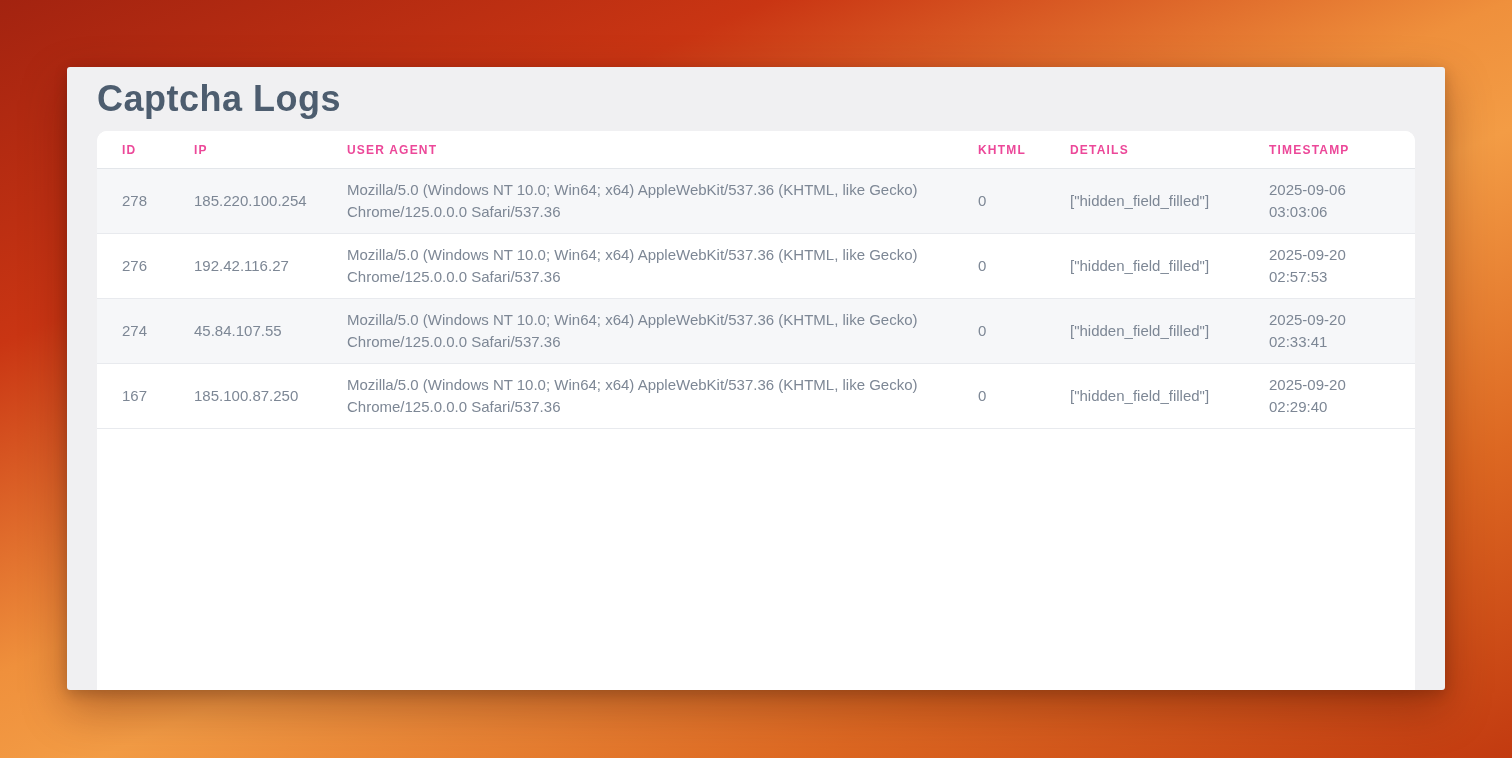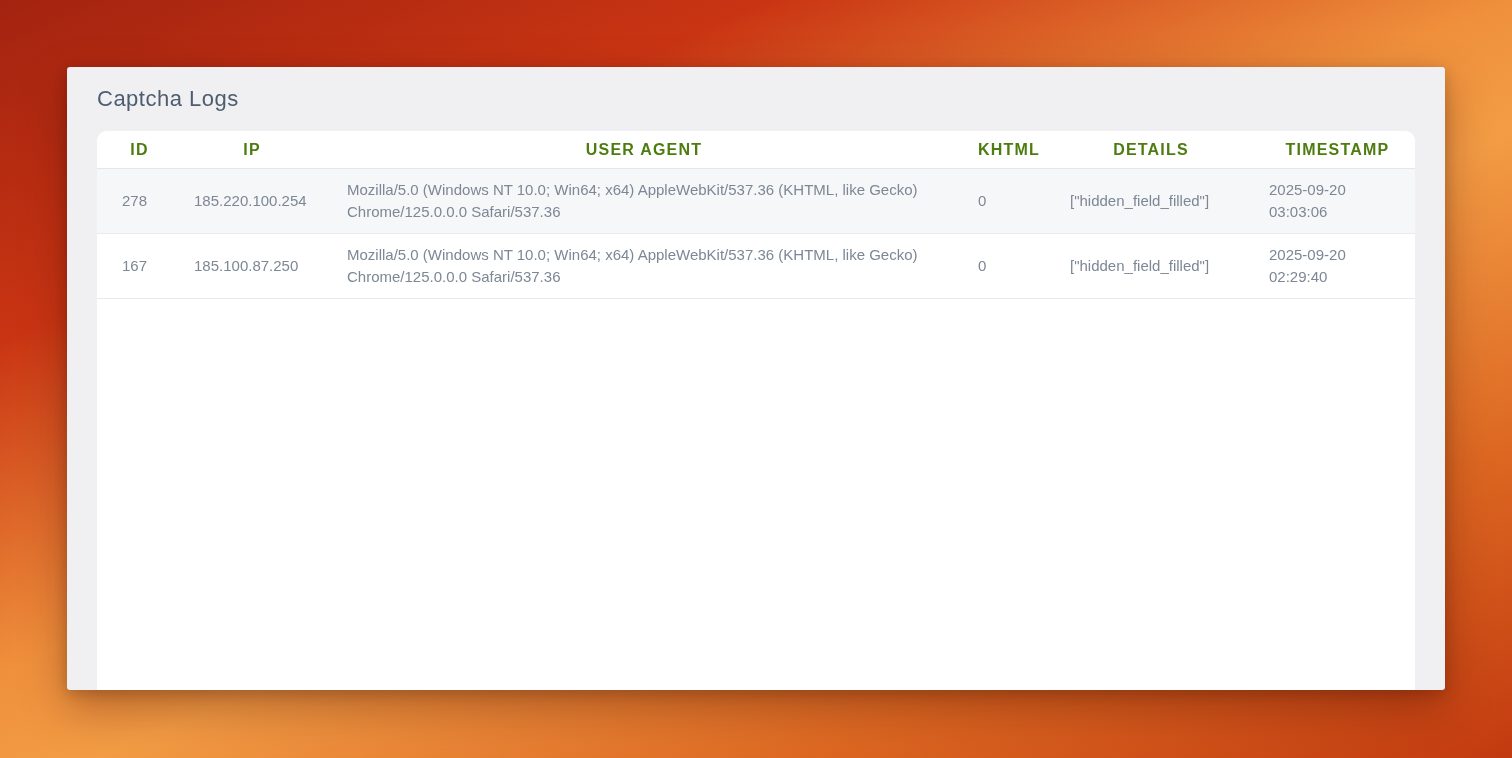--- a/index.html
+++ b/index.html
@@ -25,23 +25,23 @@
     top: 67px;
     width: 1378px;
     height: 623px;
     background: #f0f0f2;
     border-radius: 3px;
     box-shadow: 0 18px 45px rgba(70, 12, 0, 0.35), 0 4px 14px rgba(0,0,0,0.18);
     overflow: hidden;
   }
   .page-title {
     margin: 14px 30px 0 30px;
-    font-size: 22px;
+    font-size: 36px;
     line-height: 36px;
-    font-weight: 400;
+    font-weight: 700;
     letter-spacing: 0.5px;
     color: #4d5d6f;
   }
   .table-wrap {
     margin: 14px 30px 0 30px;
     height: 559px;
     background: #ffffff;
     border-radius: 10px 10px 0 0;
     overflow: hidden;
   }
@@ -52,26 +52,26 @@
   }
   col.c-id { width: 72px; }
   col.c-ip { width: 153px; }
   col.c-ua { width: 631px; }
   col.c-score { width: 92px; }
   col.c-details { width: 199px; }
   col.c-ts { width: 174px; }
   thead th {
     height: 37px;
     padding: 0 12px 0 25px;
-    text-align: center;
+    text-align: left;
     vertical-align: middle;
-    font-size: 16px;
+    font-size: 12px;
     font-weight: 700;
     letter-spacing: 1.2px;
-    color: #4d7c0f;
+    color: #ec4899;
     background: #ffffff;
     border-bottom: 1px solid #e3e6ea;
     white-space: nowrap;
   }
   tbody td {
     padding: 10px 14px 10px 25px;
     height: 44px; 
     vertical-align: middle;
     font-size: 15px;
     line-height: 22px;
@@ -112,21 +112,37 @@
           <th>TIMESTAMP</th>
         </tr>
       </thead>
       <tbody>
         <tr>
           <td class="cell-id">278</td>
           <td class="cell-ip">185.220.100.254</td>
           <td class="cell-ua">Mozilla/5.0 (Windows NT 10.0; Win64; x64) AppleWebKit/537.36 (KHTML, like Gecko) Chrome/125.0.0.0 Safari/537.36</td>
           <td class="cell-score">0</td>
           <td class="cell-details">["hidden_field_filled"]</td>
-          <td class="cell-ts">2025-09-20 03:03:06</td>
+          <td class="cell-ts">2025-09-06 03:03:06</td>
+        </tr>
+        <tr>
+          <td class="cell-id">276</td>
+          <td class="cell-ip">192.42.116.27</td>
+          <td class="cell-ua">Mozilla/5.0 (Windows NT 10.0; Win64; x64) AppleWebKit/537.36 (KHTML, like Gecko) Chrome/125.0.0.0 Safari/537.36</td>
+          <td class="cell-score">0</td>
+          <td class="cell-details">["hidden_field_filled"]</td>
+          <td class="cell-ts">2025-09-20 02:57:53</td>
+        </tr>
+        <tr>
+          <td class="cell-id">274</td>
+          <td class="cell-ip">45.84.107.55</td>
+          <td class="cell-ua">Mozilla/5.0 (Windows NT 10.0; Win64; x64) AppleWebKit/537.36 (KHTML, like Gecko) Chrome/125.0.0.0 Safari/537.36</td>
+          <td class="cell-score">0</td>
+          <td class="cell-details">["hidden_field_filled"]</td>
+          <td class="cell-ts">2025-09-20 02:33:41</td>
         </tr>
         <tr>
           <td class="cell-id">167</td>
           <td class="cell-ip">185.100.87.250</td>
           <td class="cell-ua">Mozilla/5.0 (Windows NT 10.0; Win64; x64) AppleWebKit/537.36 (KHTML, like Gecko) Chrome/125.0.0.0 Safari/537.36</td>
           <td class="cell-score">0</td>
           <td class="cell-details">["hidden_field_filled"]</td>
           <td class="cell-ts">2025-09-20 02:29:40</td>
         </tr>
       </tbody>

